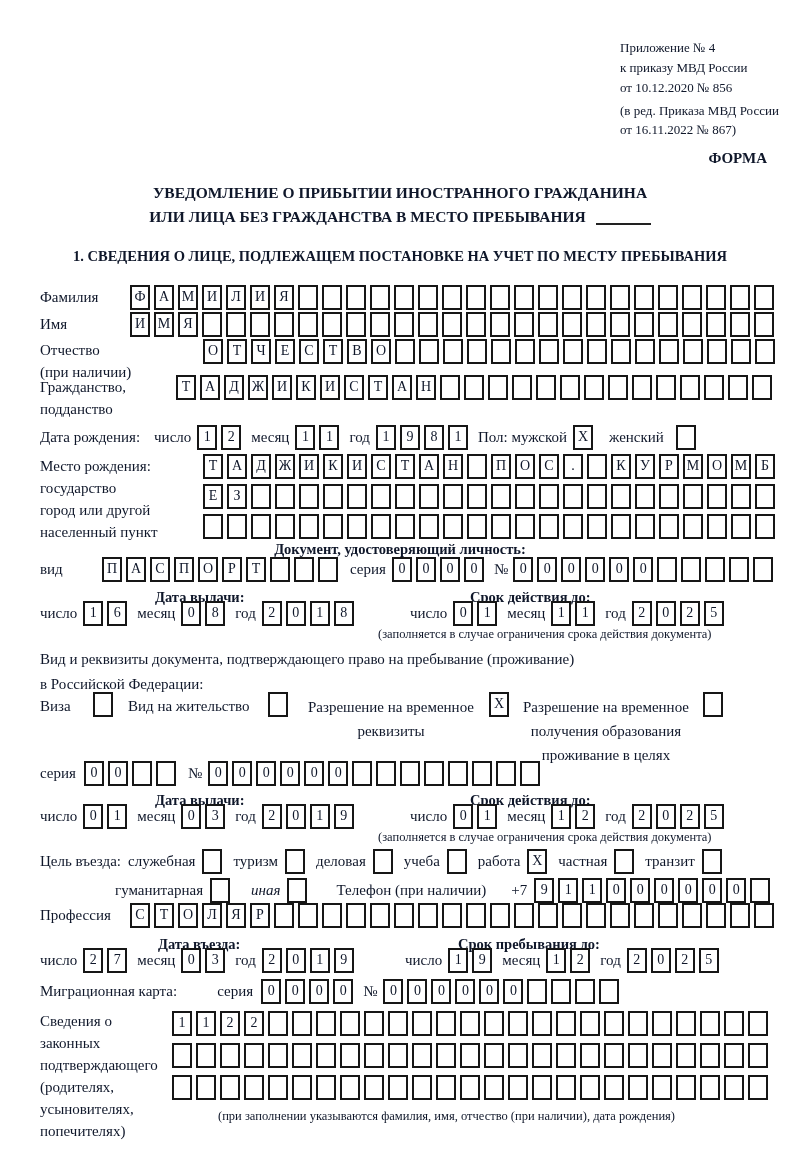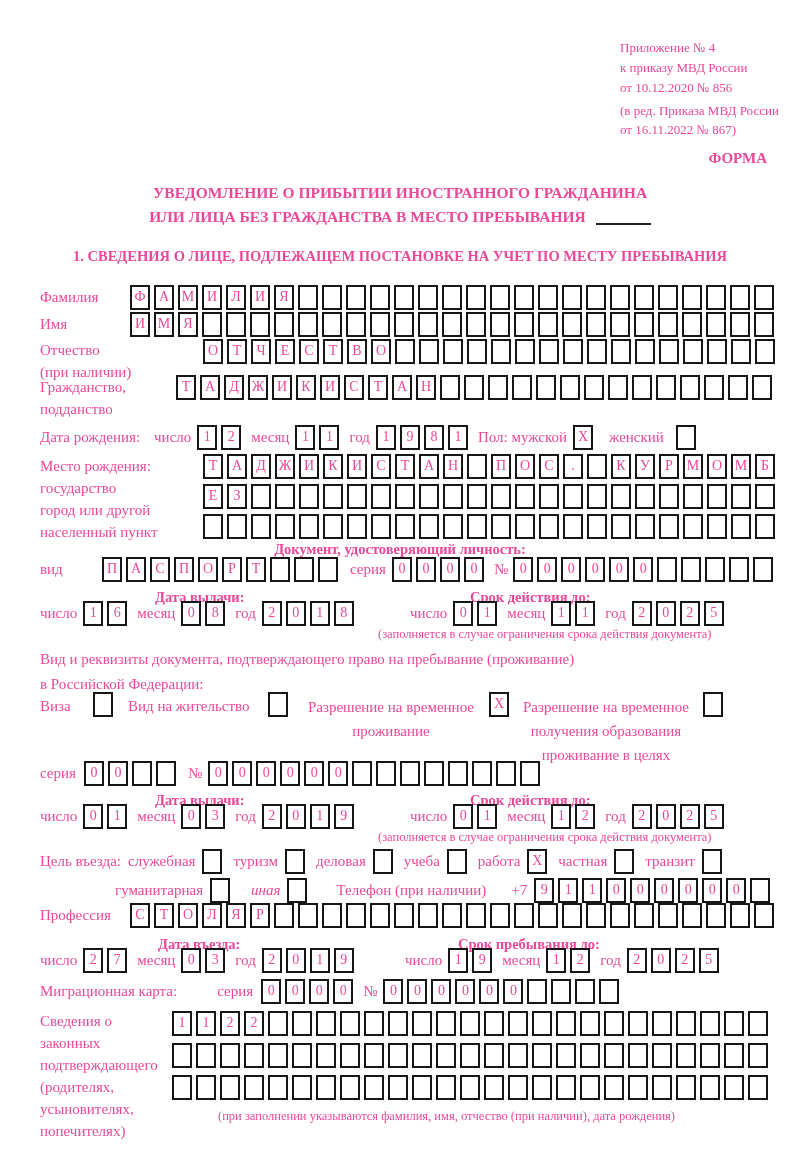--- a/index.html
+++ b/index.html
@@ -1,16 +1,16 @@
 <!DOCTYPE html>
 <html lang="ru"><head>
 <meta charset="utf-8">
 <style>
   html,body{margin:0;padding:0;background:#fff;}
-  .page{position:relative;width:800px;height:1163px;background:#ffffff;color:#ec4899;
+  .page{position:relative;width:800px;height:1163px;background:#ffffff;color:#0f172a;
         font-family:"Liberation Serif", serif;overflow:hidden;}
   .txt{position:absolute;font-size:15px;line-height:22px;white-space:nowrap;}
   .b{font-weight:bold;}
   .sm{font-size:12.5px;line-height:16px;}
   .ctr{text-align:center;}
   .row{position:absolute;display:flex;align-items:center;height:26px;white-space:nowrap;font-size:15px;}
   .cells{display:inline-flex;align-items:center;}
   .cell{width:20px;height:25px;box-sizing:border-box;border:2px solid #161616;margin-right:4px;
         display:inline-flex;align-items:center;justify-content:center;
         font-size:14px;font-family:"Liberation Serif",serif;background:#fff;flex:none;}
@@ -389,21 +389,21 @@
 
   <div class="txt" style="left:128px;top:695px;">Вид на жительство</div>
   <div class="row" style="left:268px;top:691px;">
       <span class="cells">
         <span class="cell"></span>
       </span>
     </div>
 
   <div class="stack ctr" style="left:296px;top:695px;width:190px;line-height:24px;">
     <div>Разрешение на временное</div>
-    <div>проживание</div>
+    <div>реквизиты</div>
   </div>
   <div class="row" style="left:489px;top:691px;">
       <span class="cells">
         <span class="cell filled">X</span>
       </span>
     </div>
 
   <div class="stack ctr" style="left:515px;top:695px;width:182px;line-height:24px;">
     <div>Разрешение на временное</div>
     <div>получения образования</div>

